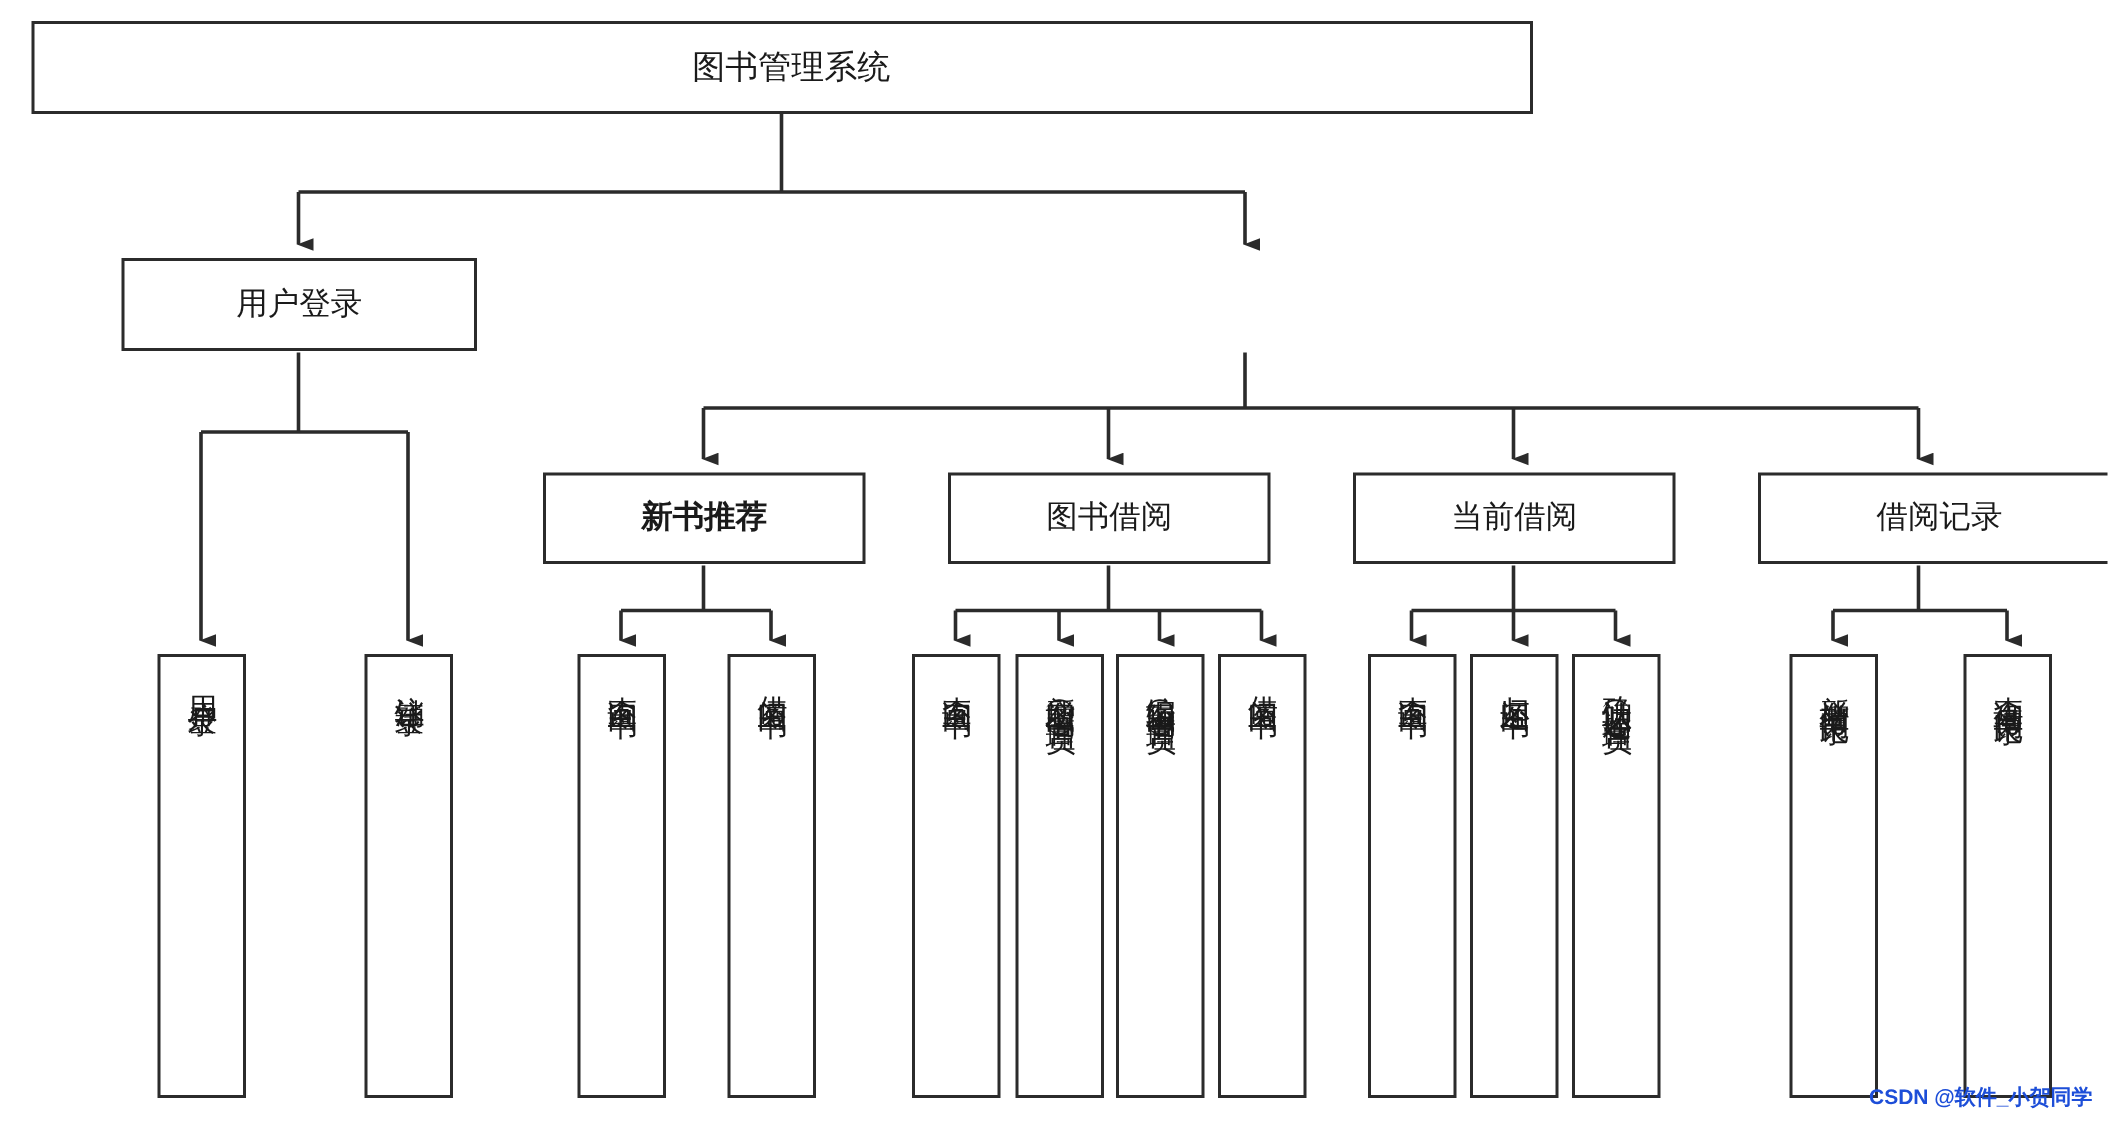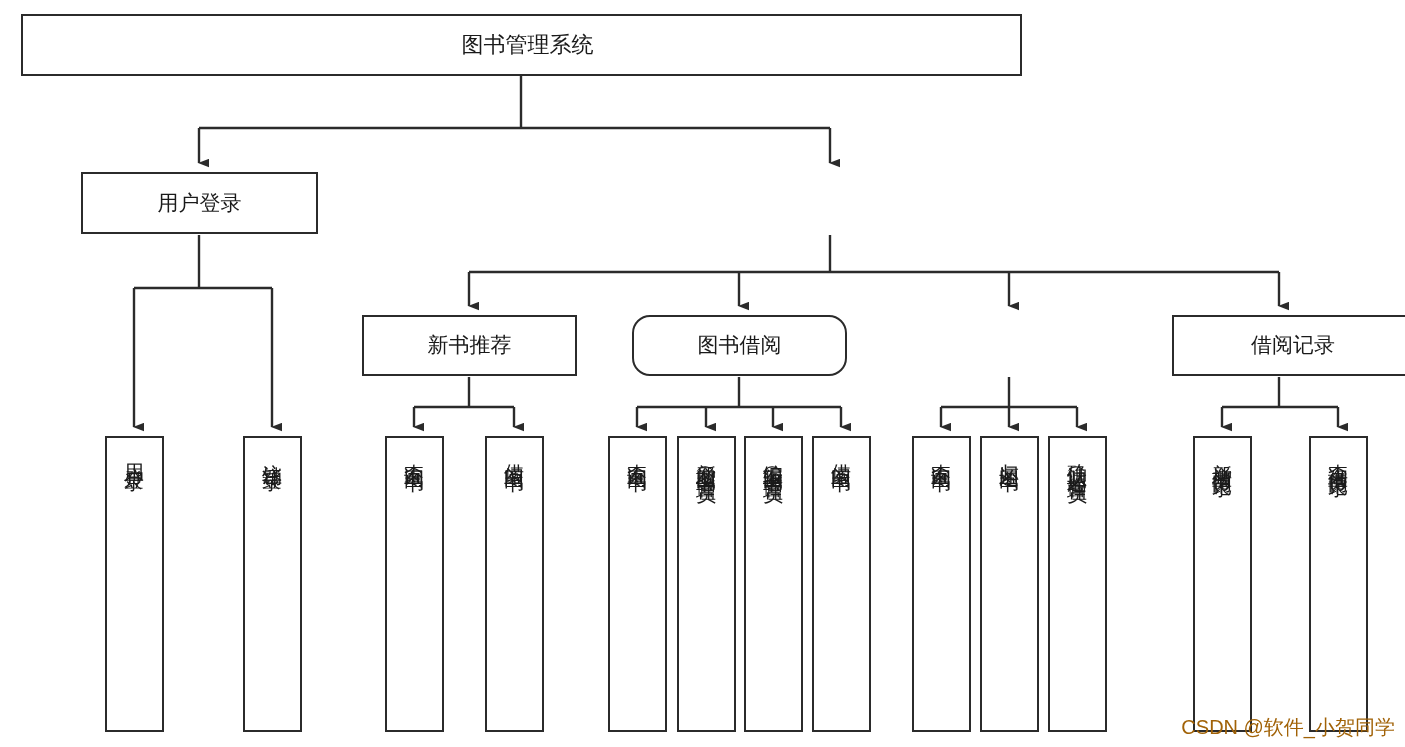--- a/index.html
+++ b/index.html
@@ -47,24 +47,25 @@
   .node.v .lbl{
     writing-mode:vertical-rl;
     text-orientation:upright;
     font-size:20px;
     letter-spacing:3px;
     line-height:1;
   }
   #watermark{
     position:absolute;
     right:10px;bottom:6px;
-    font-size:20px;
-    color:#a16207;
+    font-size:14px;
+    color:#1d4ed8;
     white-space:nowrap;
     z-index:5;
+    font-weight:bold;
   }
 </style>
 </head>
 <body>
 
 <div id="diagram">
 
   <svg id="wires" viewBox="0 0 1405 747" width="1405" height="747" xmlns="http://www.w3.org/2000/svg">
     <defs>
       <marker id="arw" markerWidth="10" markerHeight="12" refX="4.2" refY="10" orient="auto" markerUnits="userSpaceOnUse">
@@ -116,25 +117,28 @@
   </svg>
 
   <div class="node h root" style="left:21px;top:14px;width:1001px;height:62px;padding-left:12px;">
     <span class="lbl">图书管理系统</span>
   </div>
 
   <div class="node h" style="left:81px;top:172px;width:237px;height:62px;">
     <span class="lbl">用户登录</span>
   </div>
 
-  <div class="node h" style="left:362px;top:315px;width:215px;height:61px;">
+  <div class="node h" style="left:362px;top:315px;width:215px;height:61px;font-weight:bold;">
     <span class="lbl">新书推荐</span>
   </div>
-  <div class="node h" style="left:632px;top:315px;width:215px;height:61px;border-radius:18px;">
+  <div class="node h" style="left:632px;top:315px;width:215px;height:61px;">
     <span class="lbl">图书借阅</span>
+  </div>
+  <div class="node h" style="left:902px;top:315px;width:215px;height:61px;">
+    <span class="lbl">当前借阅</span>
   </div>
   <div class="node h" style="left:1172px;top:315px;width:242px;height:61px;">
     <span class="lbl">借阅记录</span>
   </div>
 
   <div class="node v" style="left:105px;top:436px;width:59px;height:296px;">
     <span class="lbl">用户登录</span>
   </div>
   <div class="node v" style="left:243px;top:436px;width:59px;height:296px;">
     <span class="lbl">注销登录</span>

